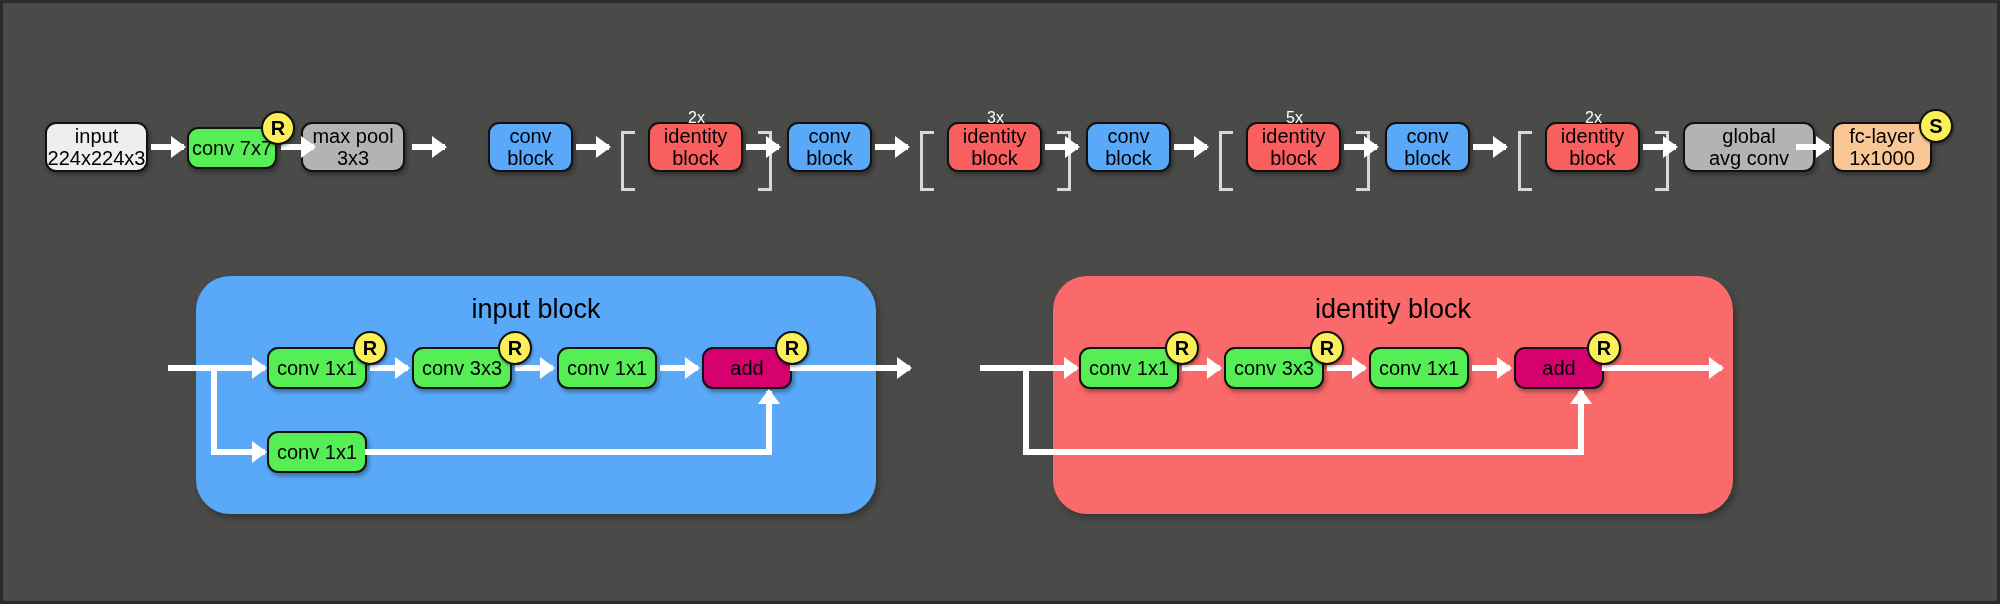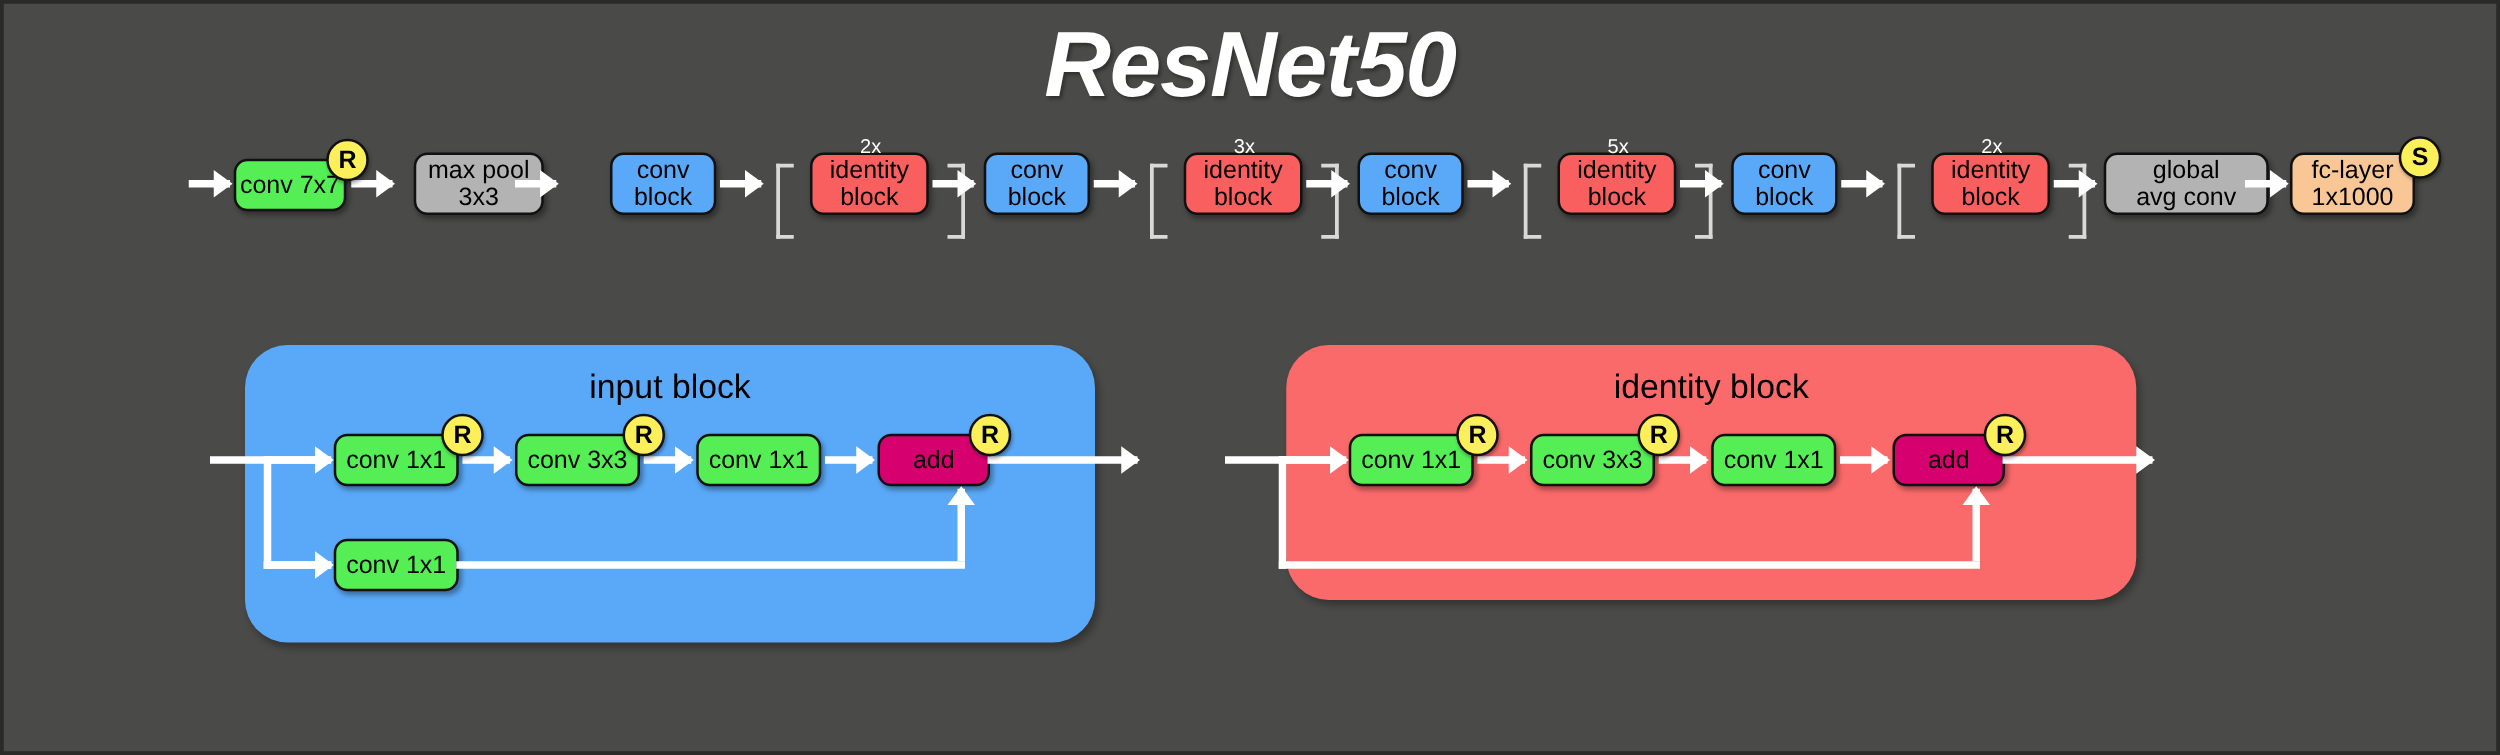--- a/index.html
+++ b/index.html
@@ -145,31 +145,34 @@
     text-align:center;
     color:#000;
     font-size:27px;
   }
 </style>
 </head>
 <body>
 
 <div id="stage">
 
-  <div id="title">ResNet50</div>
-
+
+  <div class="node n-input" style="left:42px;top:119px;width:103px;height:50px;">
+    <span class="l1">input</span>
+    <span class="l2">224x224x3</span>
+  </div>
   <div class="arrow" style="left:148px;top:141px;width:33px;"></div>
 
   <div class="node n-green" style="left:184px;top:124px;width:90px;height:42px;">
     <span class="l1">conv 7x7</span>
   </div>
   <div class="badge" style="left:258px;top:108px;">R</div>
   <div class="arrow" style="left:278px;top:141px;width:33px;"></div>
 
-  <div class="node n-gray" style="left:328px;top:119px;width:104px;height:50px;">
+  <div class="node n-gray" style="left:298px;top:119px;width:104px;height:50px;">
     <span class="l1">max pool</span>
     <span class="l2">3x3</span>
   </div>
   <div class="arrow" style="left:409px;top:141px;width:33px;"></div>
 
   <div class="node n-blue" style="left:485px;top:119px;width:85px;height:50px;">
     <span class="l1">conv</span>
     <span class="l2">block</span>
   </div>
   <div class="arrow" style="left:573px;top:141px;width:33px;"></div>
@@ -274,21 +277,21 @@
   <div class="arrow" style="left:787px;top:362px;width:120px;"></div>
 
   <div class="line-h" style="left:208px;top:446px;width:54px;"></div>
   <div class="arrow" style="left:208px;top:446px;width:54px;"></div>
   <div class="node n-green" style="left:264px;top:428px;width:100px;height:42px;">
     <span>conv 1x1</span>
   </div>
   <div class="line-h" style="left:362px;top:446px;width:407px;"></div>
   <div class="arrow-up" style="left:763px;top:388px;height:58px;"></div>
 
-  <div class="panel panel-ident" style="left:1026px;top:273px;width:680px;height:204px;">
+  <div class="panel panel-ident" style="left:1050px;top:273px;width:680px;height:238px;">
     <div class="panel-title">identity block</div>
   </div>
 
   <div class="line-h" style="left:977px;top:362px;width:95px;"></div>
   <div class="line-v" style="left:1020px;top:362px;height:90px;"></div>
   <div class="arrow" style="left:1020px;top:362px;width:54px;"></div>
 
   <div class="node n-green" style="left:1076px;top:344px;width:100px;height:42px;">
     <span>conv 1x1</span>
   </div>

